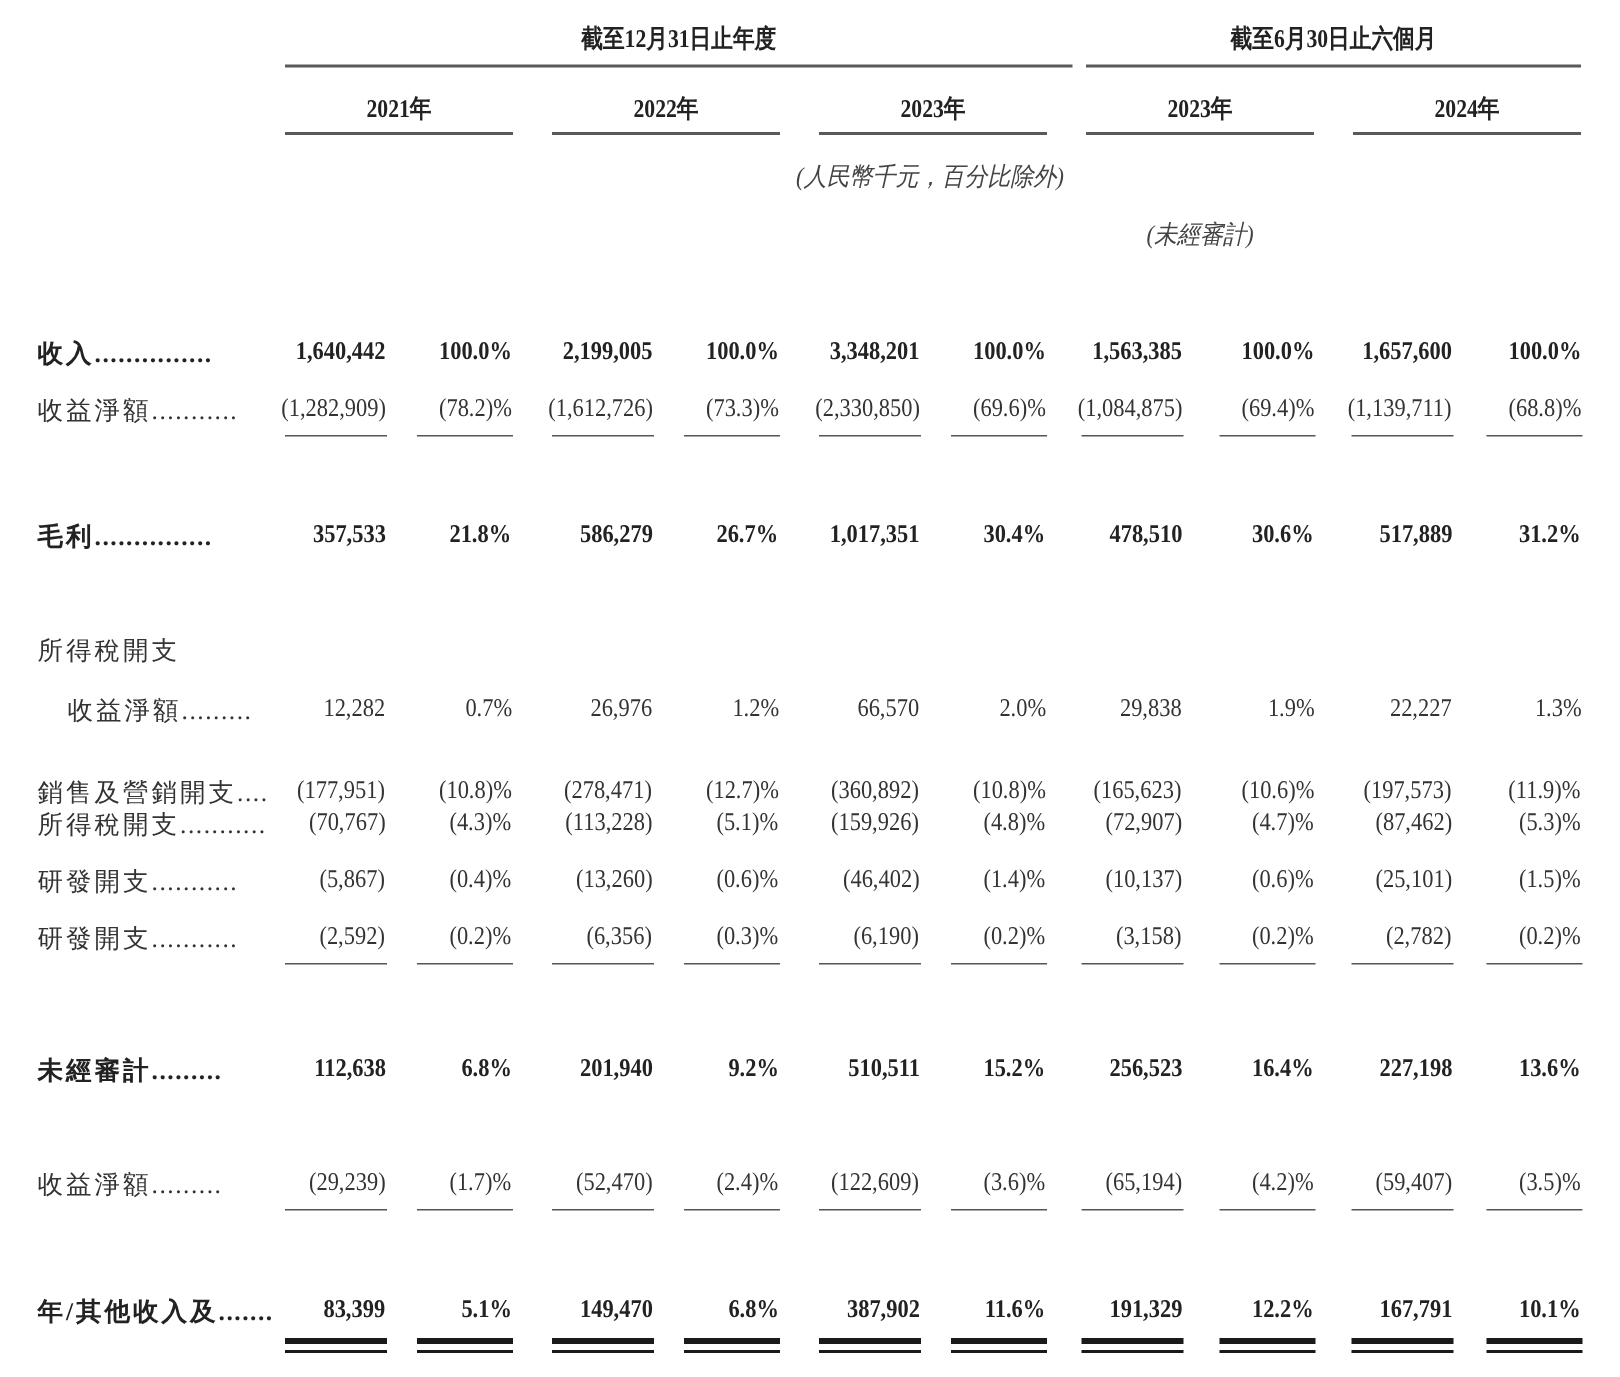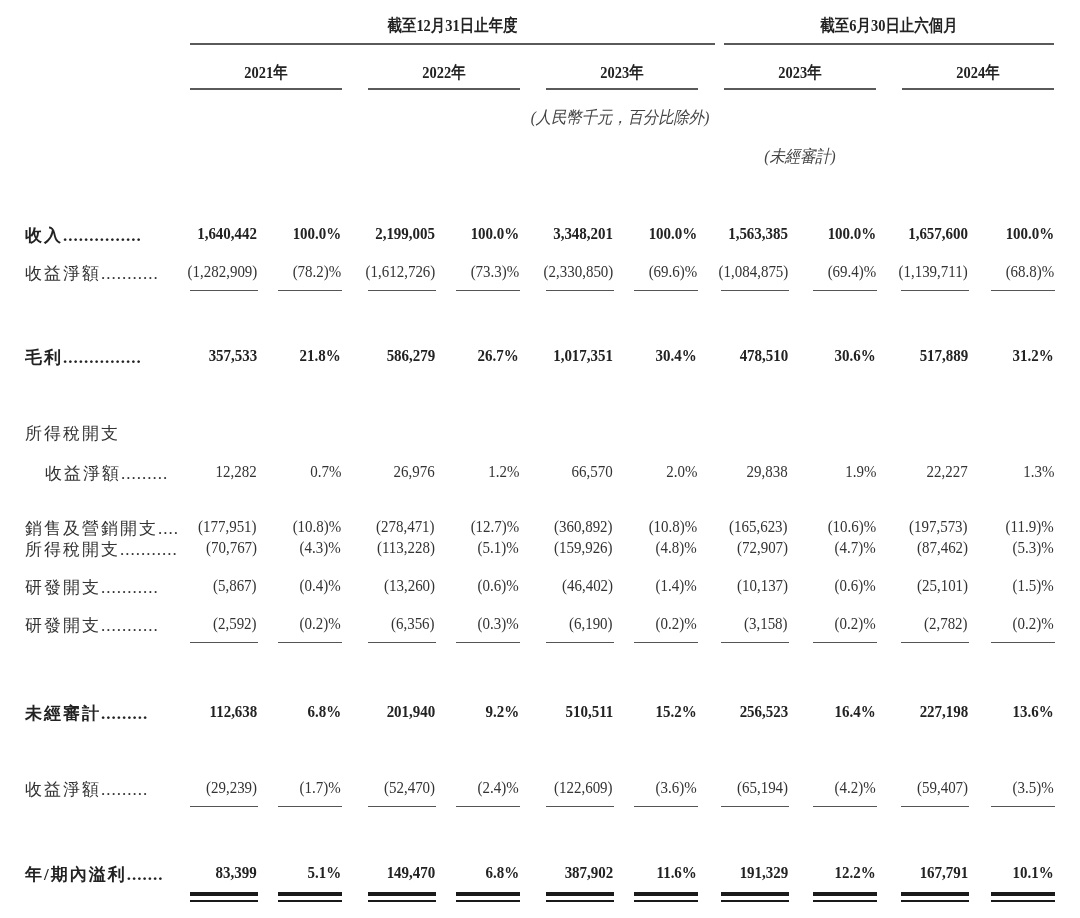--- a/index.html
+++ b/index.html
@@ -168,21 +168,21 @@
       <div class="cell" style="right: 645px;">(52,470)</div>
       <div class="cell" style="right: 561px;">(2.4)%</div>
       <div class="cell" style="right: 467px;">(122,609)</div>
       <div class="cell" style="right: 383px;">(3.6)%</div>
       <div class="cell" style="right: 292px;">(65,194)</div>
       <div class="cell" style="right: 204px;">(4.2)%</div>
       <div class="cell" style="right: 112px;">(59,407)</div>
       <div class="cell" style="right: 26px;">(3.5)%</div>
     </div>
     <div class="row bold" style="top: 863px;">
-      <div class="label"><span>年/期內溢利</span><span class="dots">.......</span></div>
+      <div class="label"><span>年/其他收入及</span><span class="dots">.......</span></div>
       <div class="cell" style="right: 823px;">83,399</div>
       <div class="cell" style="right: 739px;">5.1%</div>
       <div class="cell" style="right: 645px;">149,470</div>
       <div class="cell" style="right: 561px;">6.8%</div>
       <div class="cell" style="right: 467px;">387,902</div>
       <div class="cell" style="right: 383px;">11.6%</div>
       <div class="cell" style="right: 292px;">191,329</div>
       <div class="cell" style="right: 204px;">12.2%</div>
       <div class="cell" style="right: 112px;">167,791</div>
       <div class="cell" style="right: 26px;">10.1%</div>

